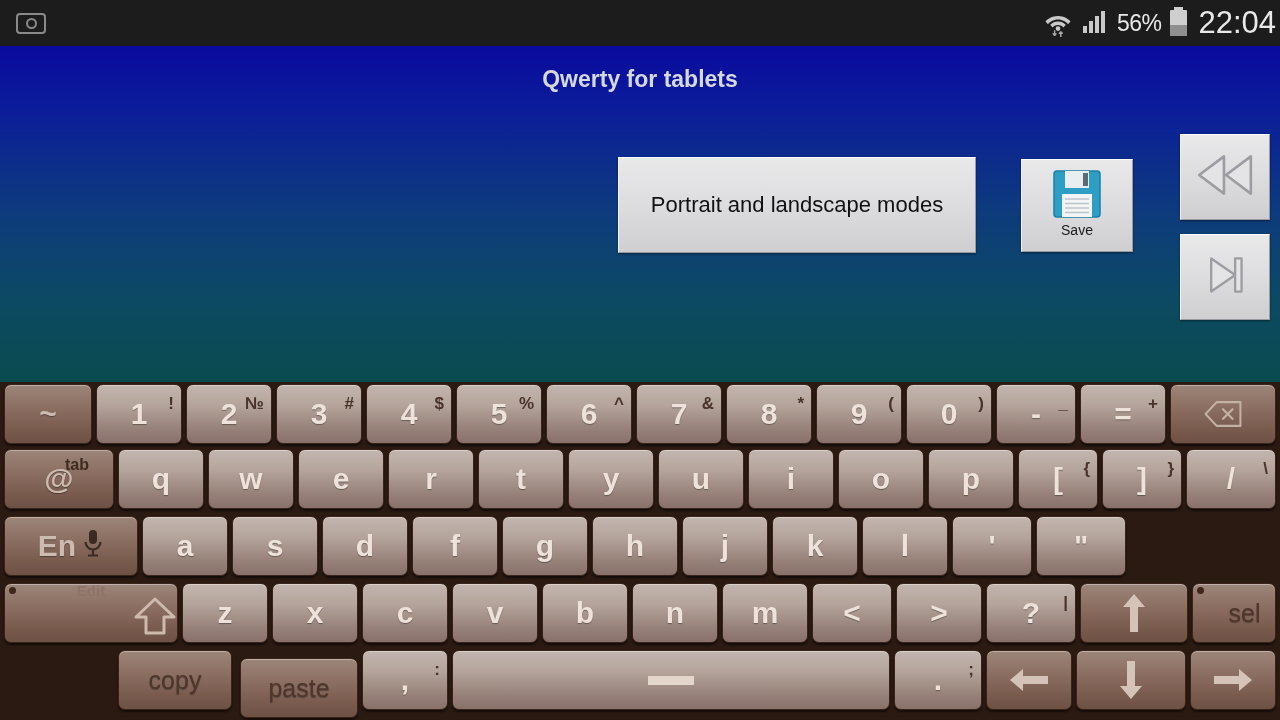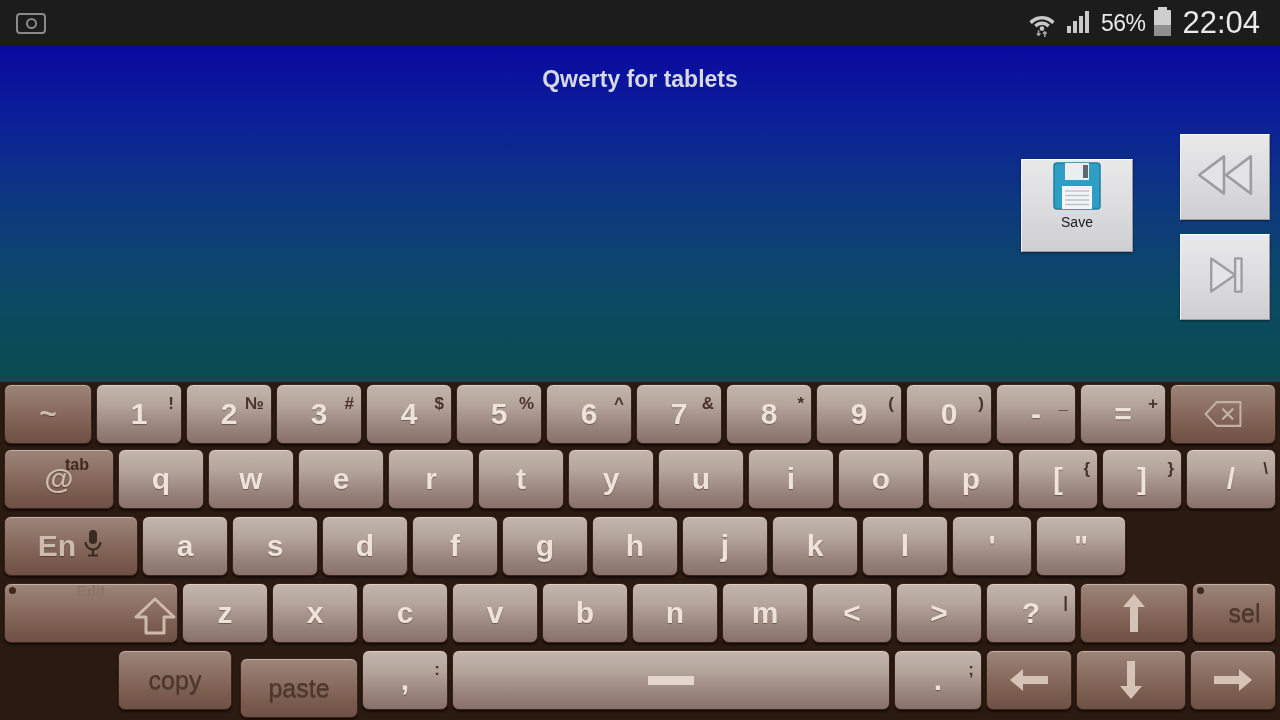--- a/index.html
+++ b/index.html
@@ -18,21 +18,21 @@
     display: flex; align-items: center;
   }
   .sb-left { display: flex; align-items: center; padding-left: 16px; }
   .cam-icon {
     width: 30px; height: 21px; border: 2px solid #8a8a8a; border-radius: 4px;
     display: flex; align-items: center; justify-content: center;
   }
   .cam-lens { width: 11px; height: 11px; border: 2px solid #8a8a8a; border-radius: 50%; }
   .sb-right {
     margin-left: auto; display: flex; align-items: center;
-    padding-right: 20px; gap: 9px;
+    padding-right: 4px; gap: 9px;
   }
   .wifi-icon { position: relative; width: 30px; height: 30px; }
   .batt-pct {
     color: #e8e8e8; font-size: 23px; letter-spacing: -0.5px;
     font-family: "Liberation Sans", sans-serif;
   }
   .batt-icon {
     width: 17px; height: 26px; border: 0; background: #cfcfcf;
     position: relative; border-radius: 1px;
   }
@@ -68,21 +68,21 @@
     color: #111;
     display: flex; align-items: center; justify-content: center;
   }
 
   #portrait-btn {
     position: absolute; left: 618px; top: 111px; width: 358px; height: 96px;
     font-size: 22px;
   }
   #savebtn {
     position: absolute; left: 1021px; top: 113px; width: 112px; height: 93px;
-    flex-direction: column; justify-content: flex-start; 
+    flex-direction: column; justify-content: flex-start; padding-top: 8px;
   }
   .floppy { width: 52px; height: 52px; position: relative; }
   .save-label { font-size: 14px; color: #1a1a1a; margin-top: 2px; }
 
   #rewind-btn {
     position: absolute; left: 1180px; top: 88px; width: 90px; height: 86px;
   }
   #next-btn {
     position: absolute; left: 1180px; top: 188px; width: 90px; height: 86px;
   }
@@ -165,20 +165,21 @@
       </div>
       <span class="batt-pct">56%</span>
       <div class="batt-icon"></div>
       <span class="clock">22:04</span>
     </div>
   </div>
 
   <div class="appwin">
     <div class="app-title">Qwerty for tablets</div>
 
+    <div class="btn3d" id="portrait-btn">Portrait and landscape modes</div>
 
     <div class="btn3d" id="savebtn">
       <div class="floppy">
         <svg viewBox="0 0 52 52" width="52" height="52">
           <rect x="3" y="3" width="46" height="46" rx="3" fill="#2f9ec4"></rect>
           <rect x="3" y="3" width="46" height="46" rx="3" fill="none" stroke="#1b7fa5" stroke-width="1.5"></rect>
           <rect x="14" y="3" width="24" height="17" fill="#e9eef1"></rect>
           <rect x="32" y="5" width="5" height="13" fill="#5d6a72"></rect>
           <rect x="11" y="26" width="30" height="23" fill="#f2f4f6"></rect>
           <g stroke="#b9c3ca" stroke-width="1.4">

